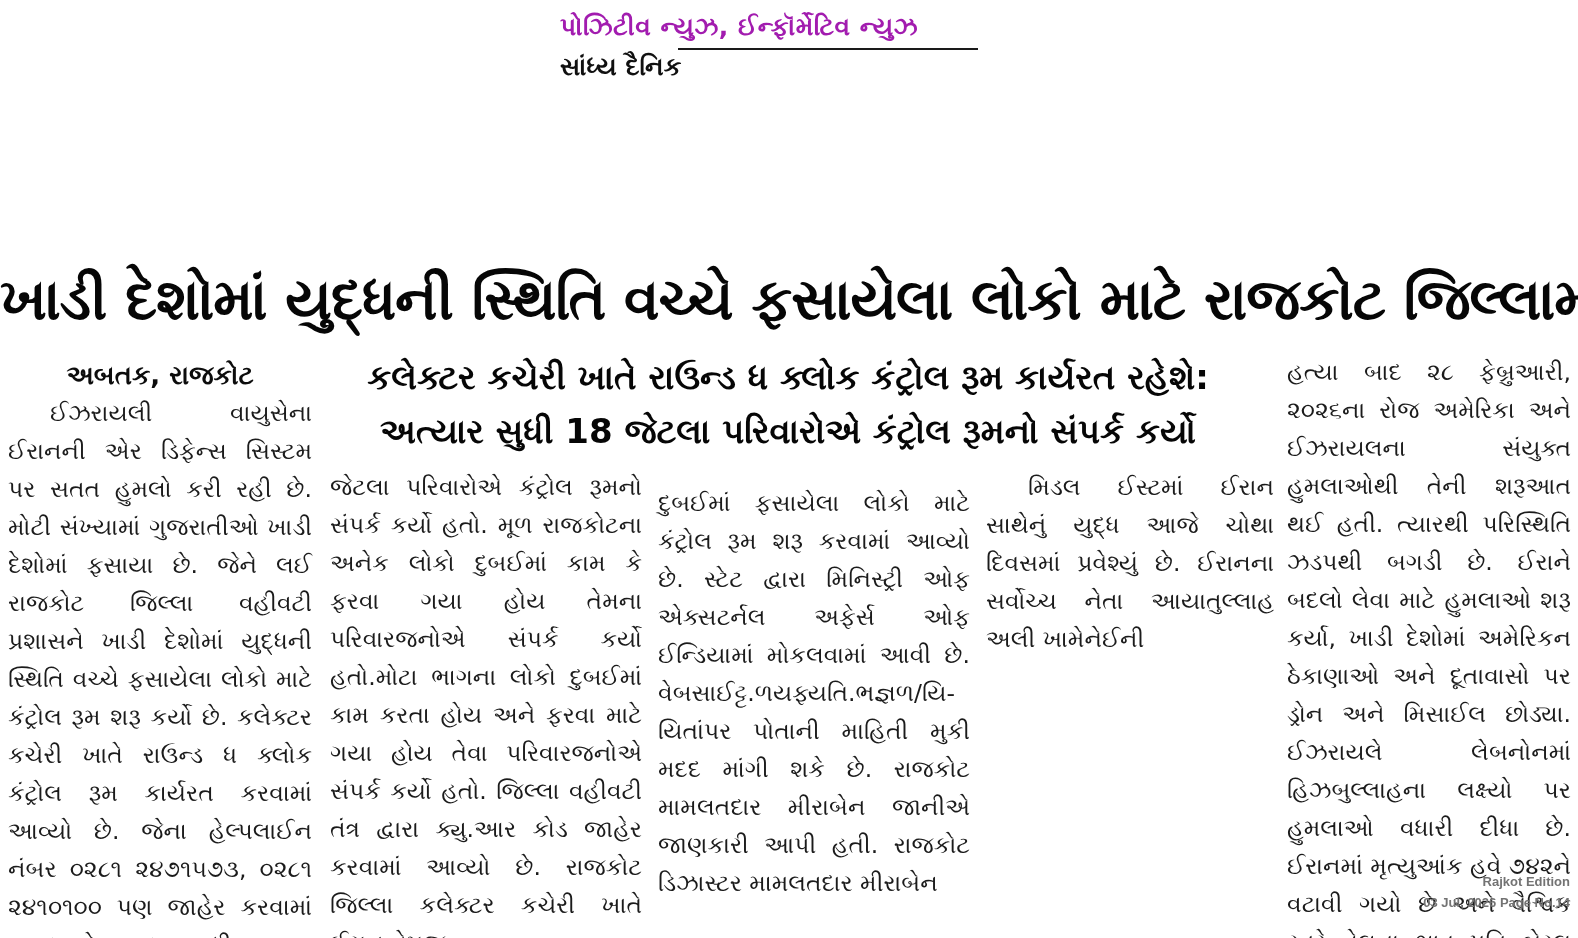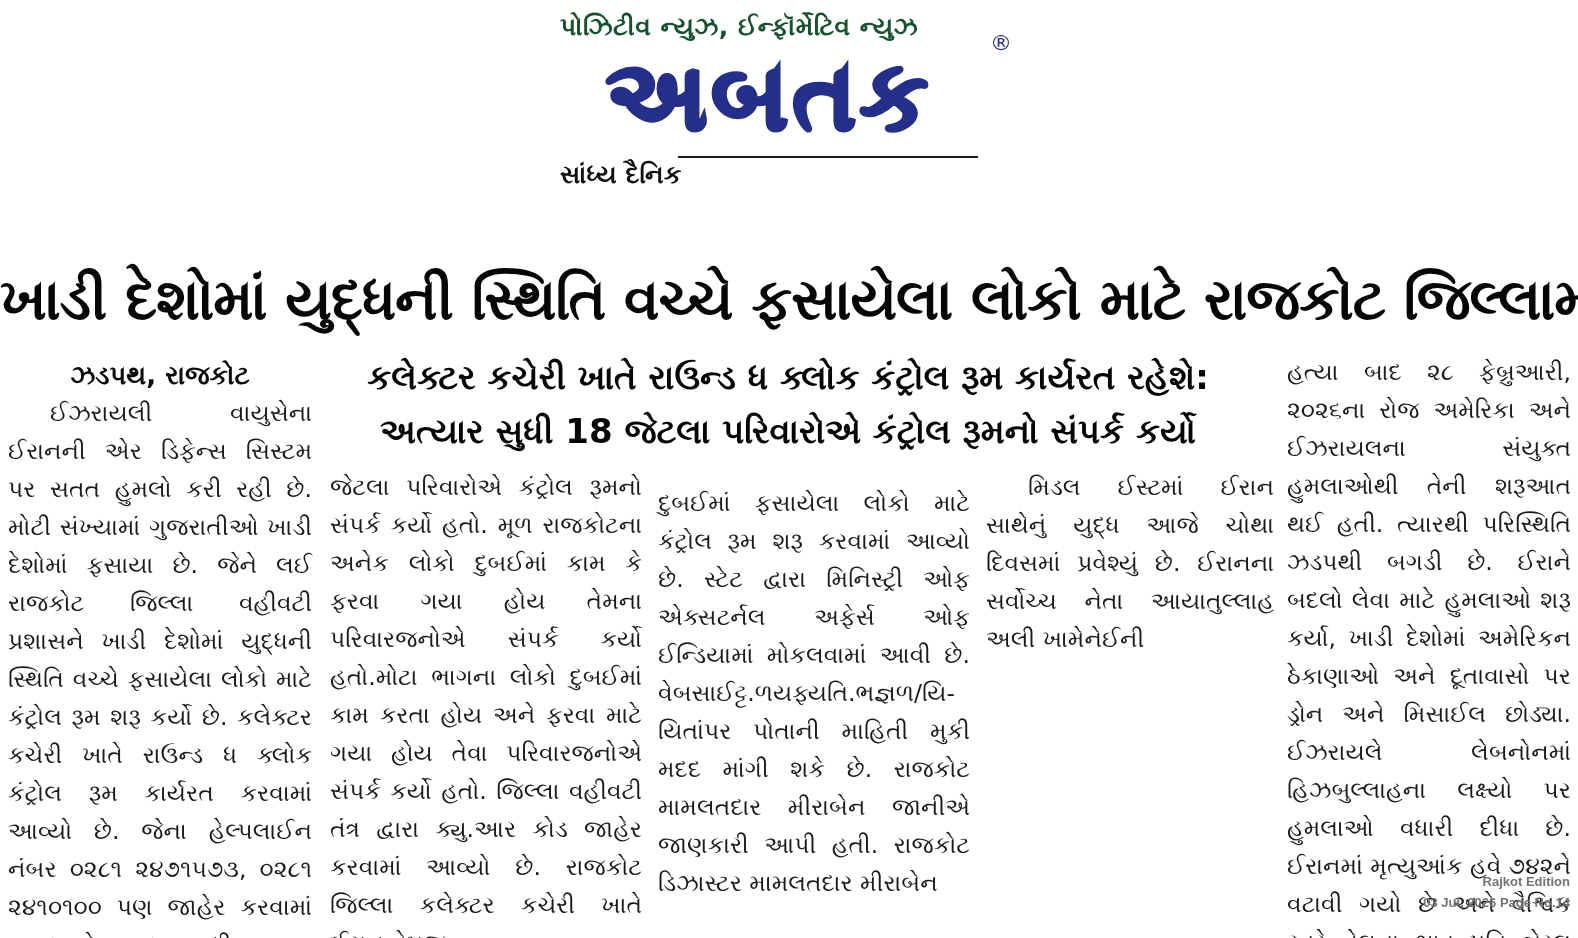--- a/index.html
+++ b/index.html
@@ -9,21 +9,21 @@
     background: #ffffff;
     position: relative;
     overflow: hidden;
     font-family: "DejaVu Sans", sans-serif;
     color: #141414;
   }
 
   
   .masthead { position: absolute; top: 12px; left: 560px; width: 418px; }
   .tagline {
-    color: #14532d; font-weight: bold; font-size: 25px; line-height: 1.2;
+    color: #a21caf; font-weight: bold; font-size: 25px; line-height: 1.2;
     letter-spacing: 0.5px;
   }
   .logo-wrap { position: relative; margin-top: 2px; }
   .logo-text {
     color: #242f8c; font-weight: bold; font-size: 96px; line-height: 1.1;
     letter-spacing: 4px;
     -webkit-text-stroke: 4px #242f8c;
     text-align: center; display: block;
   }
   .reg-mark {
@@ -77,37 +77,33 @@
     text-align: right;
     font-family: "Liberation Sans", sans-serif;
     font-size: 13px; font-weight: bold; color: #737373; line-height: 1.6;
   }
 </style>
 </head>
 <body>
 
 <header class="masthead">
   <div class="tagline">પોઝિટીવ ન્યુઝ, ઈન્ફૉર્મેટિવ ન્યુઝ</div>
-  <div class="logo-wrap">
-    <span class="logo-text">અબતક</span>
-    <span class="reg-mark">®</span>
-  </div>
   <div class="logo-rule"></div>
   <div class="masthead-subtitle">સાંધ્ય દૈનિક</div>
 </header>
 
 <h1 class="headline">ખાડી દેશોમાં યુદ્ધની સ્થિતિ વચ્ચે ફસાયેલા લોકો માટે રાજકોટ જિલ્લામાં કંટ્રોલ રૂમ કાર્યરત</h1>
 
 <div class="subheadline">
   <div>કલેક્ટર કચેરી ખાતે રાઉન્ડ ધ ક્લોક કંટ્રોલ રૂમ કાર્યરત રહેશે:</div>
   <div>અત્યાર સુધી 18 જેટલા પરિવારોએ કંટ્રોલ રૂમનો સંપર્ક કર્યો</div>
 </div>
 
 <div class="col col1">
-  <p class="dateline">ઝડપથ, રાજકોટ</p>
+  <p class="dateline">અબતક, રાજકોટ</p>
   <p class="indent">ઈઝરાયલી વાયુસેના ઈરાનની એર ડિફેન્સ સિસ્ટમ પર સતત હુમલો કરી રહી છે. મોટી સંખ્યામાં ગુજરાતીઓ ખાડી દેશોમાં ફસાયા છે. જેને લઈ રાજકોટ જિલ્લા વહીવટી પ્રશાસને ખાડી દેશોમાં યુદ્ધની સ્થિતિ વચ્ચે ફસાયેલા લોકો માટે કંટ્રોલ રૂમ શરૂ કર્યો છે. કલેક્ટર કચેરી ખાતે રાઉન્ડ ધ ક્લોક કંટ્રોલ રૂમ કાર્યરત કરવામાં આવ્યો છે. જેના હેલ્પલાઈન નંબર ૦૨૮૧ ૨૪૭૧૫૭૩, ૦૨૮૧ ૨૪૧૦૧૦૦ પણ જાહેર કરવામાં આવ્યા છે. અત્યાર સુધી ૧૫</p>
 </div>
 
 <div class="col col2">
   <p>જેટલા પરિવારોએ કંટ્રોલ રૂમનો સંપર્ક કર્યો હતો. મૂળ રાજકોટના અનેક લોકો દુબઈમાં કામ કે ફરવા ગયા હોય તેમના પરિવારજનોએ સંપર્ક કર્યો હતો.મોટા ભાગના લોકો દુબઈમાં કામ કરતા હોય અને ફરવા માટે ગયા હોય તેવા પરિવારજનોએ સંપર્ક કર્યો હતો. જિલ્લા વહીવટી તંત્ર દ્વારા ક્યુ.આર કોડ જાહેર કરવામાં આવ્યો છે. રાજકોટ જિલ્લા કલેક્ટર કચેરી ખાતે ઈરાન તેમજ</p>
 </div>
 
 <div class="col col3">
   <p>દુબઈમાં ફસાયેલા લોકો માટે કંટ્રોલ રૂમ શરૂ કરવામાં આવ્યો છે. સ્ટેટ દ્વારા મિનિસ્ટ્રી ઓફ એક્સટર્નલ અફેર્સ ઓફ ઈન્ડિયામાં મોકલવામાં આવી છે. વેબસાઈટ્ટ.ળયફ્યતિ.ભજ્ઞળ/યિ-યિતાંપર પોતાની માહિતી મુકી મદદ માંગી શકે છે. રાજકોટ મામલતદાર મીરાબેન જાનીએ જાણકારી આપી હતી. રાજકોટ ડિઝાસ્ટર મામલતદાર મીરાબેન</p>
 </div>

